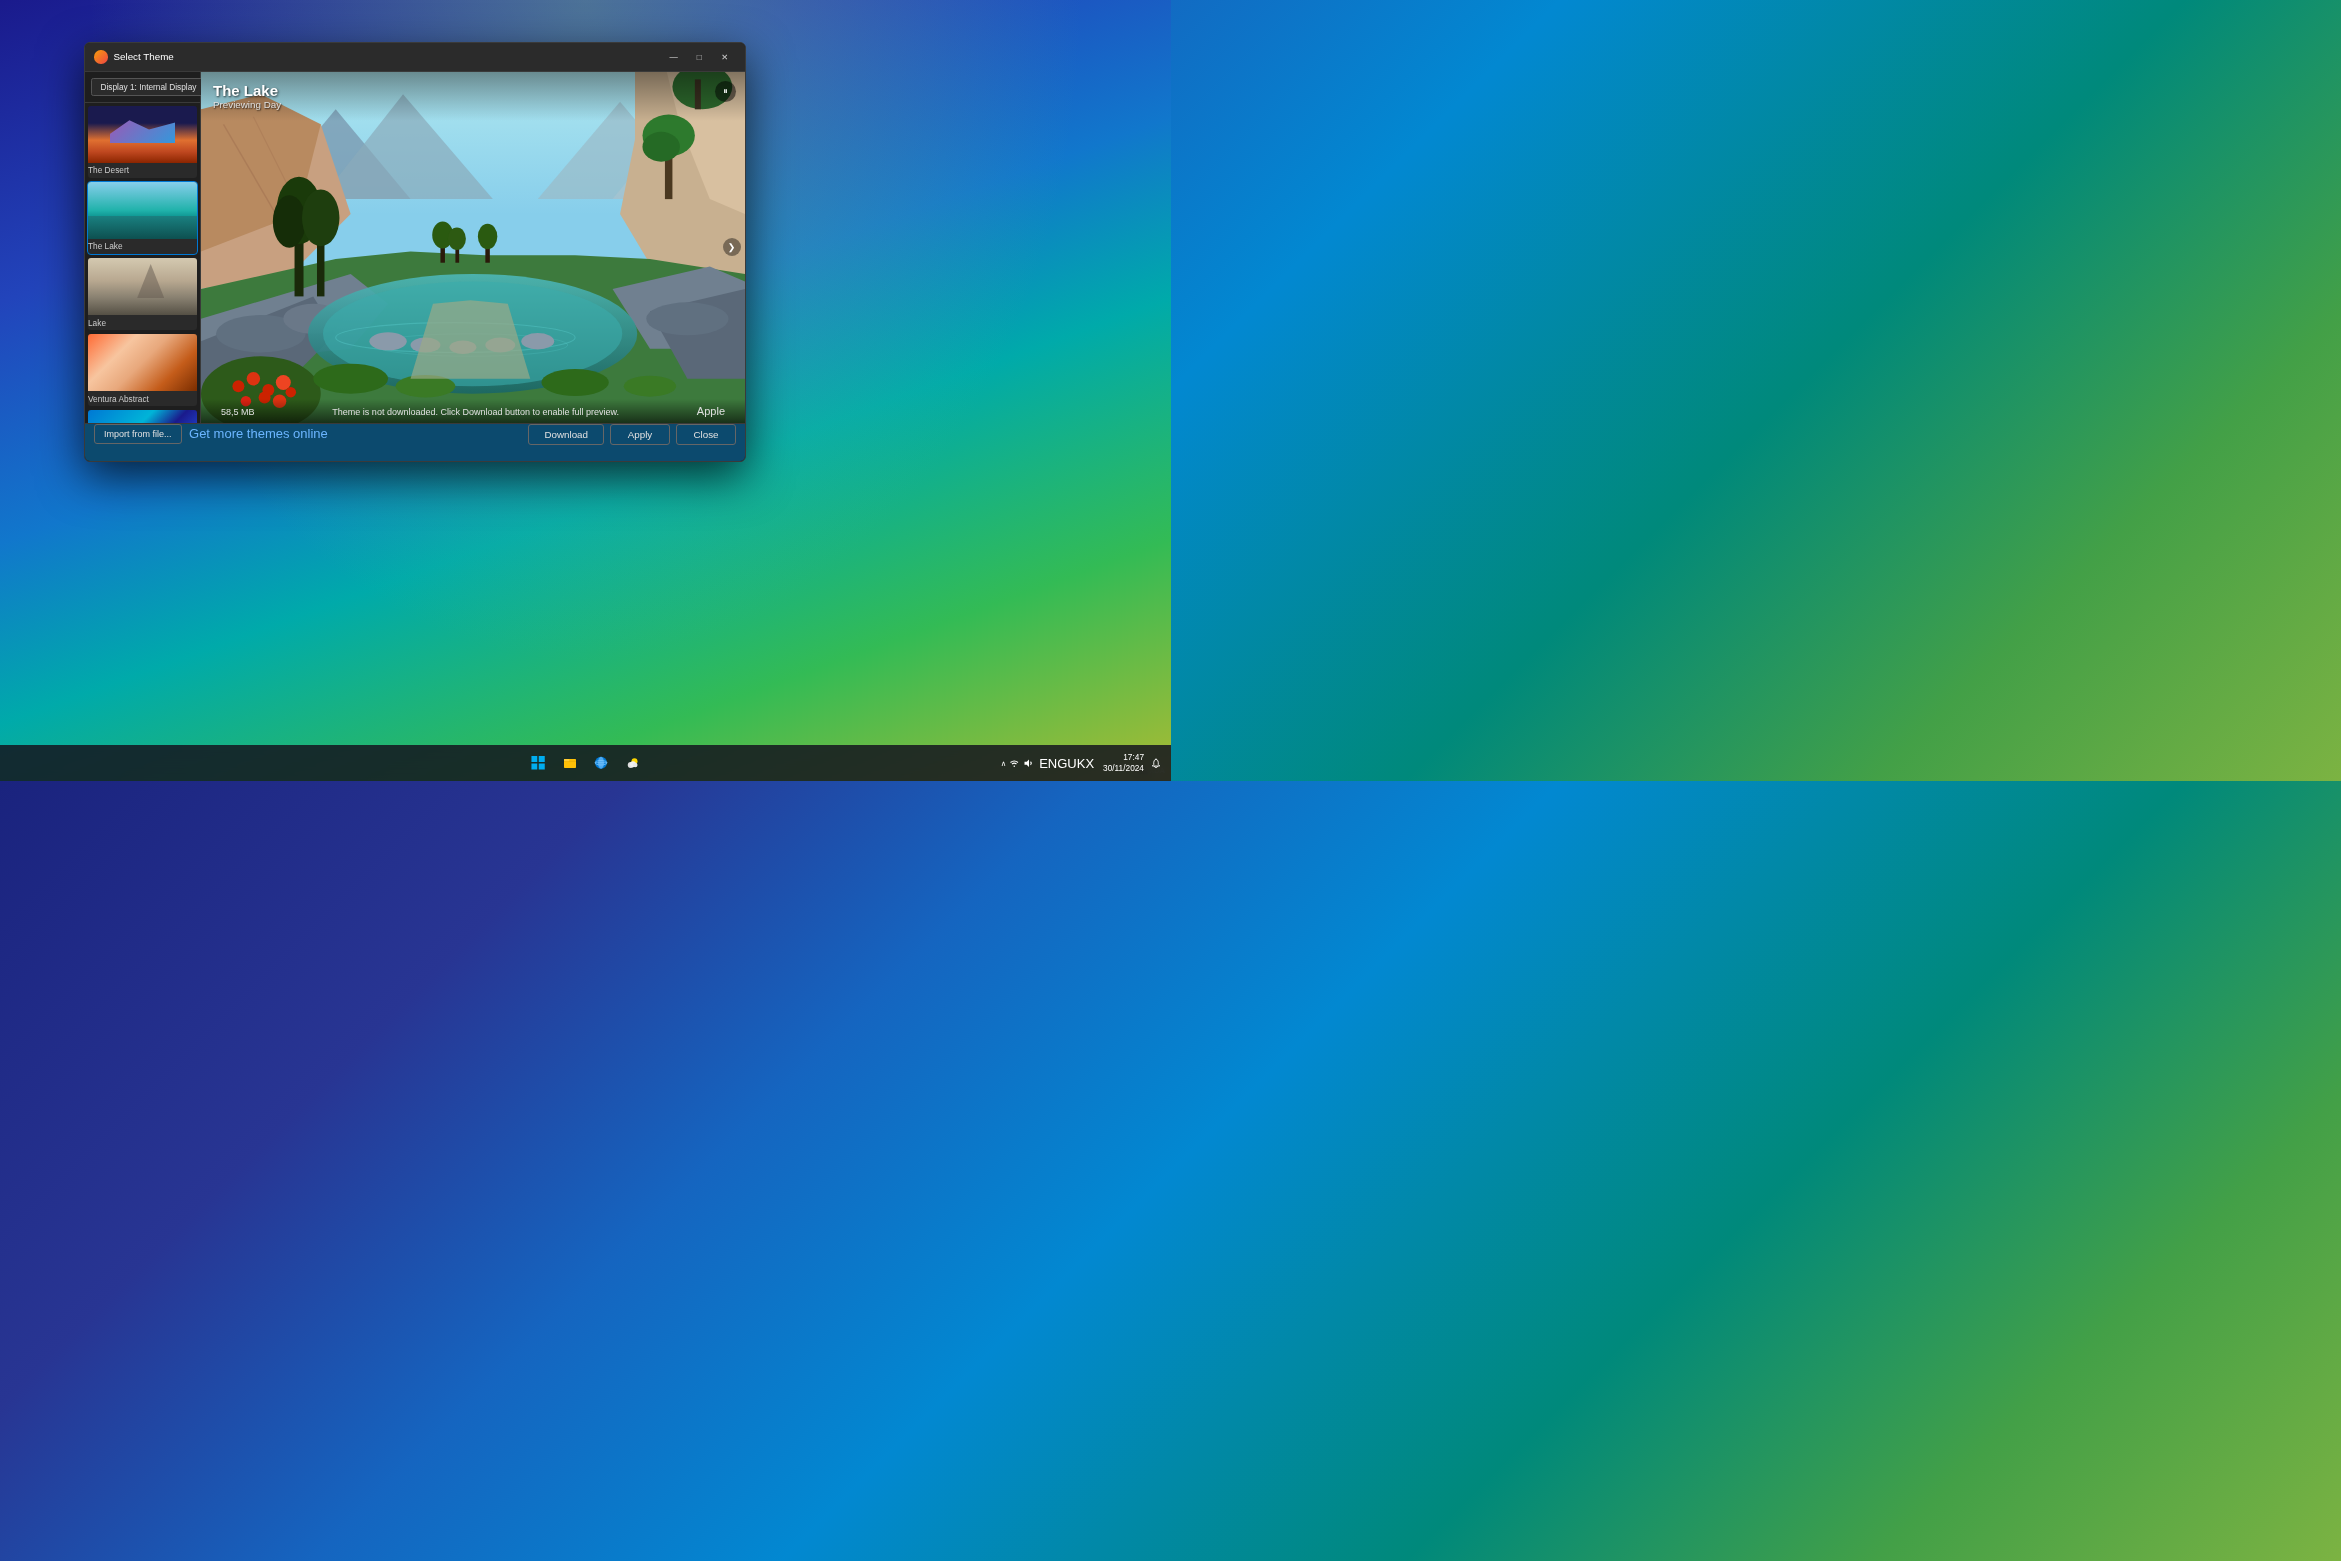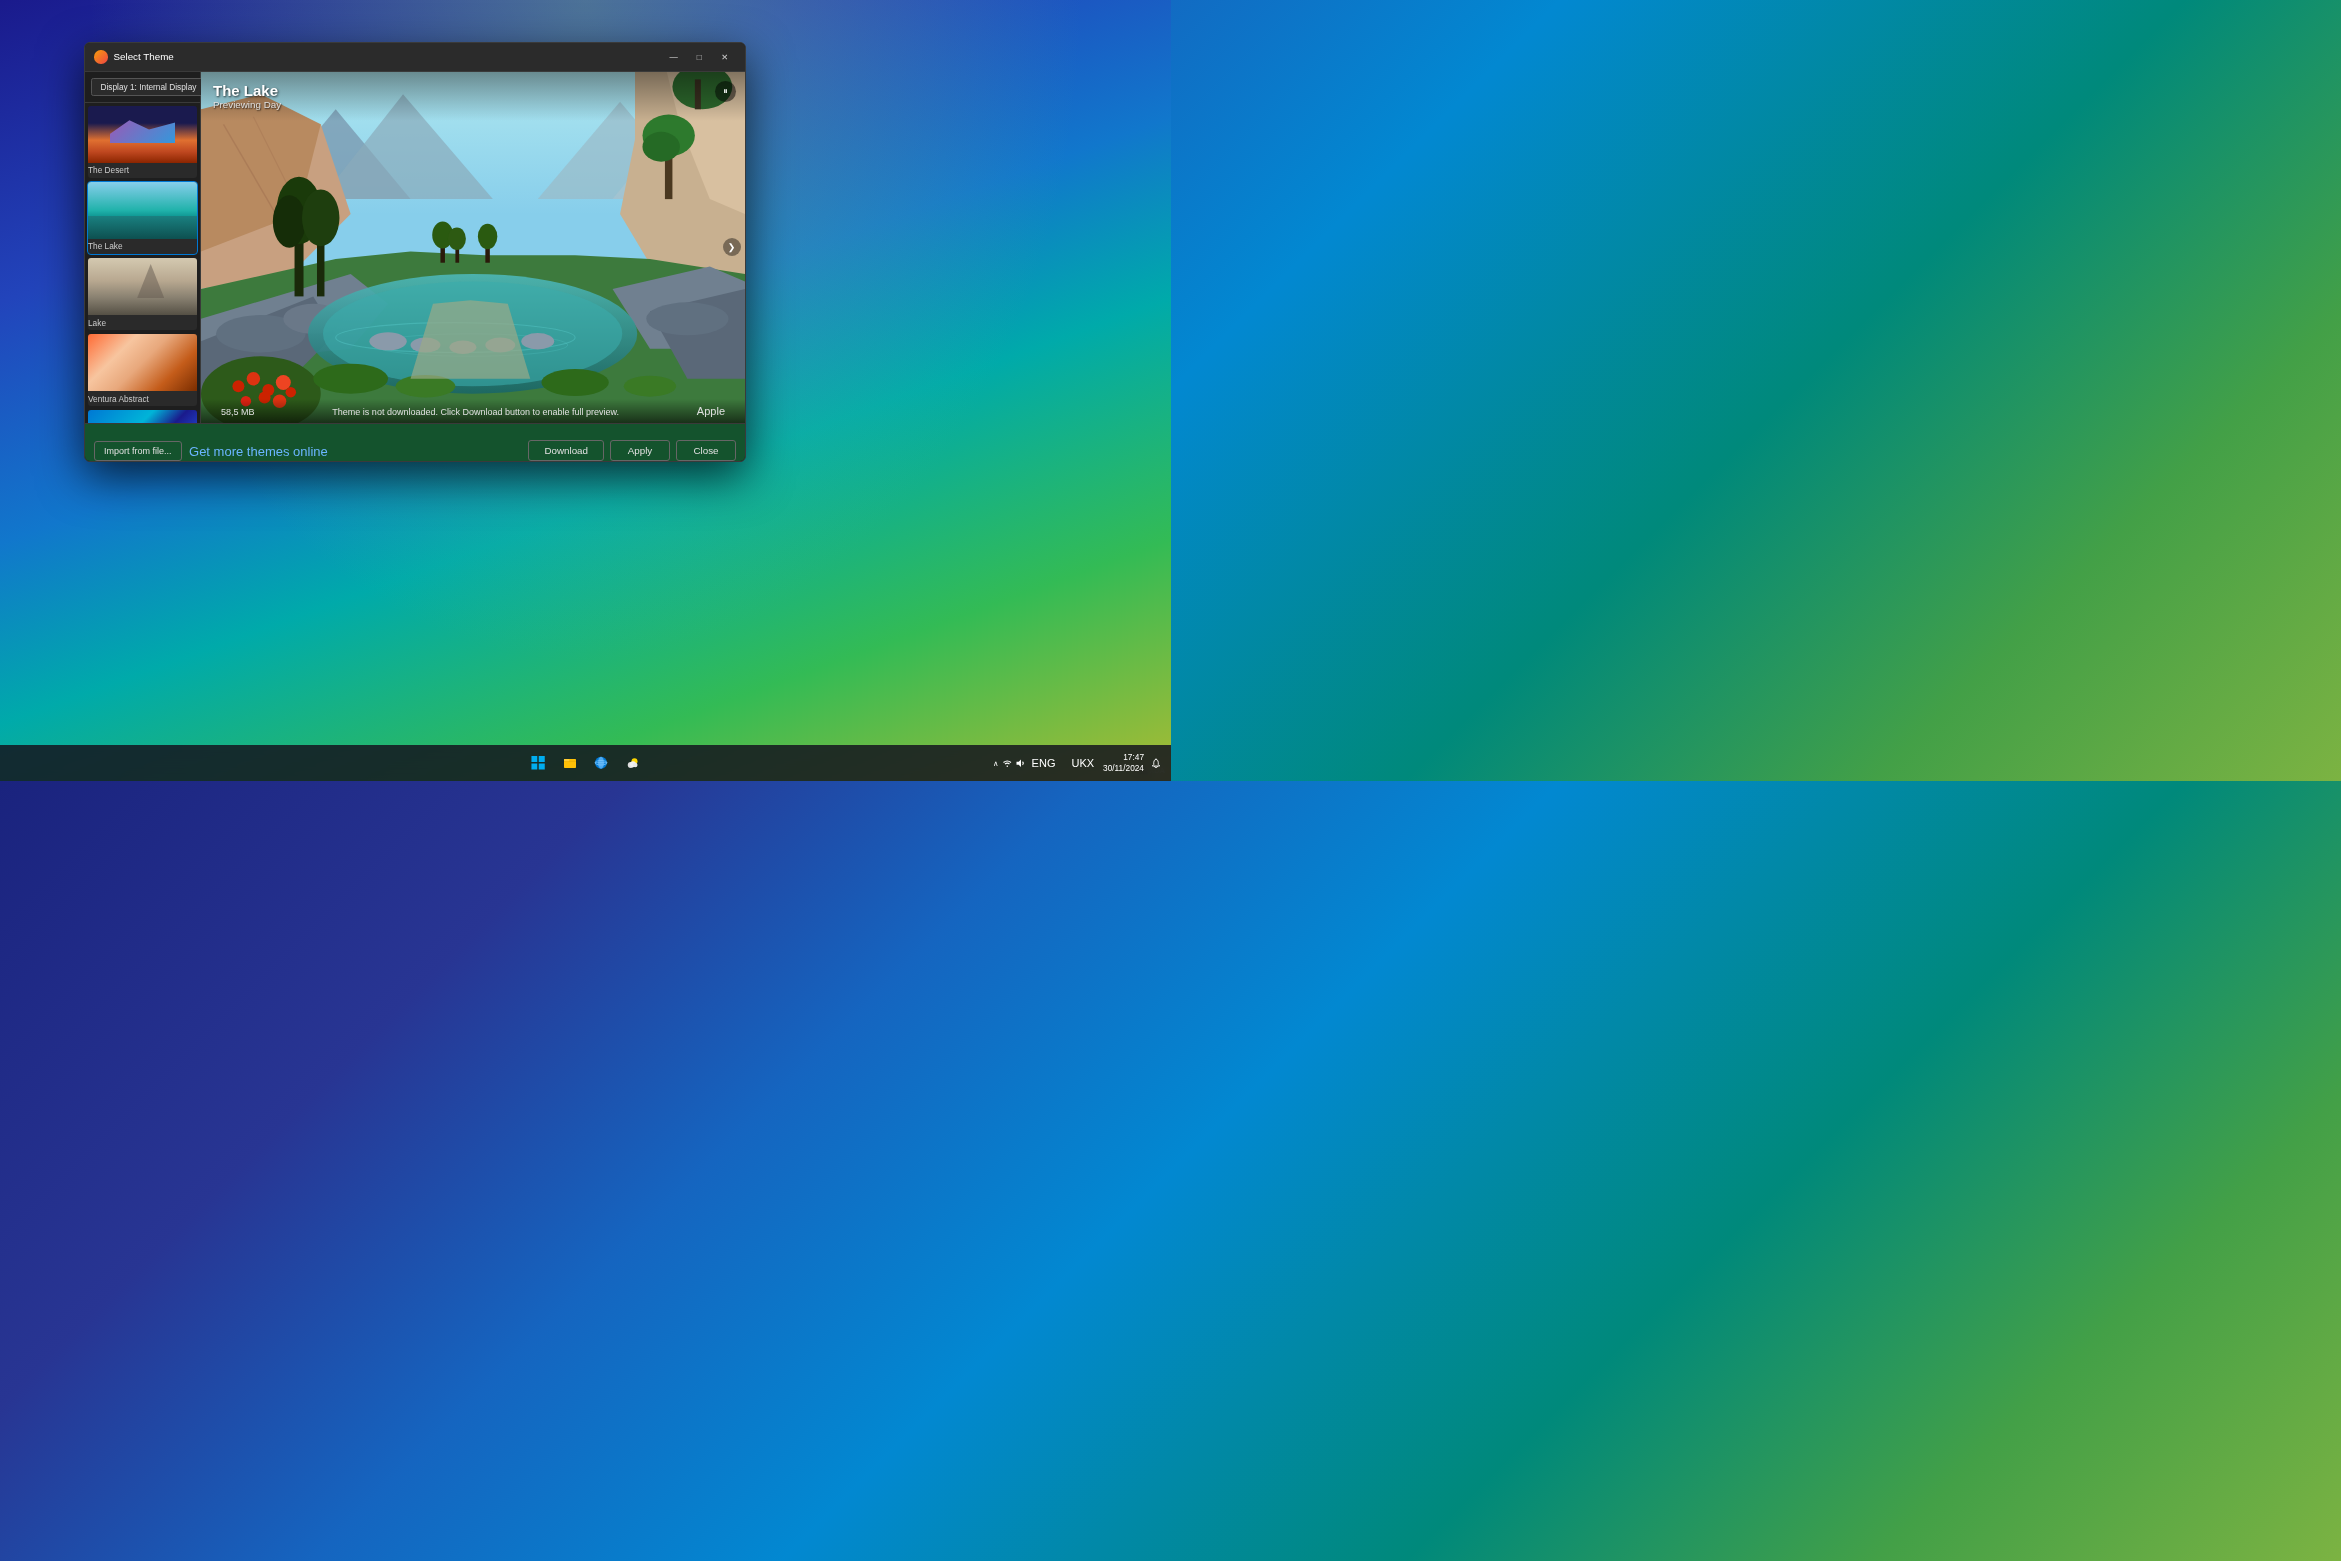--- a/index.html
+++ b/index.html
@@ -393,24 +393,24 @@
       cursor: pointer;
       display: flex;
       align-items: center;
       justify-content: center;
       font-size: 9px;
     }
 
     
     .footer {
       height: 38px;
-      background: #14532d;
+      background: #0c4a6e;
       border-top: 0.8px solid #3a3a3a;
       display: flex;
-      align-items: flex-end;
+      align-items: flex-start;
       padding: 0 9px;
       gap: 7.5px;
       flex-shrink: 0;
     }
 
     .footer-left {
       display: flex;
       align-items: center;
       gap: 7.5px;
     }
@@ -694,21 +694,21 @@
         <path d="M7 10 L7 12" stroke="white" stroke-width="1.5" fill="none"></path>
         <path d="M4 8 Q7 5.5 10 8" stroke="white" stroke-width="1.5" fill="none"></path>
         <path d="M2 6 Q7 2 12 6" stroke="white" stroke-width="1.5" fill="none"></path>
       </svg>
       <svg width="10.5" height="10.5" viewBox="0 0 14 14">
         <polygon points="2,5 2,9 5,9 8,12 8,2 5,5" fill="white"></polygon>
         <path d="M10 5 Q12 7 10 9" stroke="white" stroke-width="1.5" fill="none"></path>
       </svg>
     </div>
     <div style="display:flex; flex-direction:column; text-align:right; margin-right:3px;">
-      <div style="display:flex; gap:16px; font-size:11px; color:#fff;">
+      <div style="display:flex; gap:0; font-size:13px; color:#fff;">
         <span>ENG</span>
         <span>UKX</span>
       </div>
     </div>
     <div class="taskbar-date">
       <div>17:47</div>
       <div>30/11/2024</div>
     </div>
     <svg width="12" height="12" viewBox="0 0 16 16">
       <path d="M8 2 L8 3 M8 3 Q11 4 11 7 L11 10 L13 12 L3 12 L5 10 L5 7 Q5 4 8 3 M6 12 Q6 14 8 14 Q10 14 10 12" stroke="white" stroke-width="1.2" fill="none"></path>

